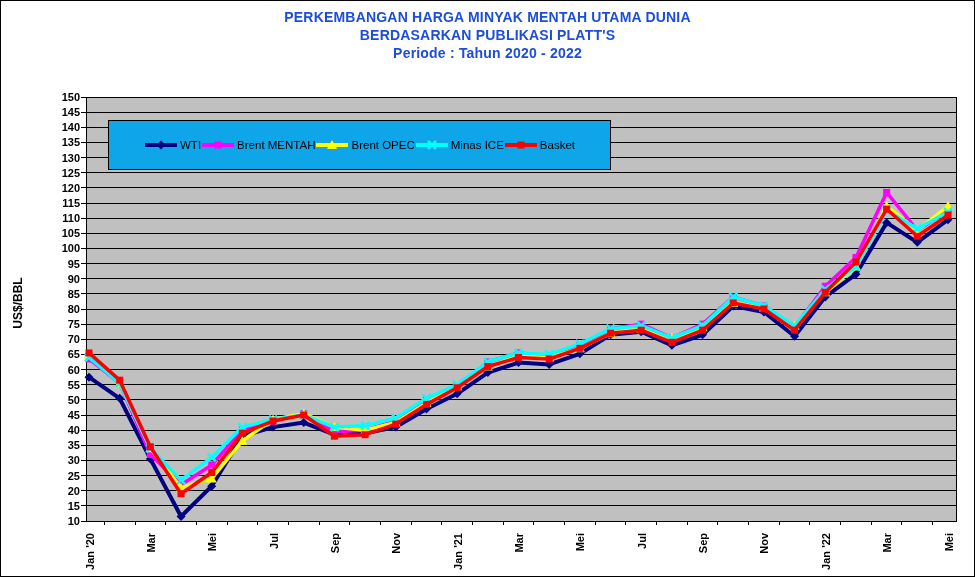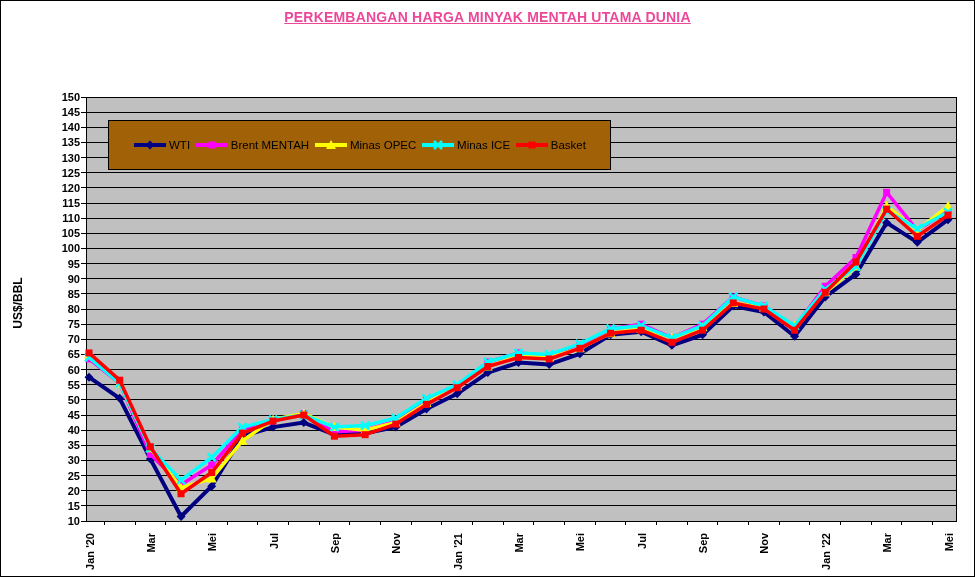--- a/index.html
+++ b/index.html
@@ -1,36 +1,38 @@
 <!DOCTYPE html>
 <html><head>
 <meta charset="utf-8">
 <style>
   html,body{margin:0;padding:0;background:#fff;}
   #canvas{
     position:relative;width:975px;height:577px;background:#fff;overflow:hidden;
     font-family:"Liberation Sans",sans-serif;box-sizing:border-box;border:1px solid #000;
   }
-  #title-block{position:absolute;top:7px;left:0;width:100%;text-align:center;color:#ec4899;text-decoration:underline;}
+  #title-block{position:absolute;top:7px;left:0;width:100%;text-align:center;color:#1d4ed8;}
   #title-block div{font-weight:bold;font-size:14px;line-height:18px;letter-spacing:.2px;}
   #chart-svg{position:absolute;top:0;left:0;}
   #legend{
-    position:absolute;left:107px;top:119px;width:503px;height:50px;background:#a16207;
-    border:1px solid #000;display:flex;align-items:center;justify-content:space-between;
+    position:absolute;left:107px;top:119px;width:503px;height:50px;background:#0ea5e9;
+    border:1px solid #000;display:flex;align-items:center;justify-content:center;
     padding:0 24px;box-sizing:border-box;z-index:2;
   }
   .legend-item{display:flex;align-items:center;}
   .legend-item span{font-size:11.5px;color:#000;margin-left:2px;white-space:nowrap;}
 </style>
 </head>
 <body>
 
 <div id="canvas">
   <div id="title-block">
     <div>PERKEMBANGAN HARGA MINYAK MENTAH UTAMA DUNIA</div>
+    <div>BERDASARKAN PUBLIKASI PLATT'S</div>
+    <div>Periode : Tahun 2020 - 2022</div>
   </div>
 
   <svg id="chart-svg" width="975" height="577">
       <g>
         <rect x="85" y="96" width="870" height="424" fill="#c0c0c0" stroke="#000" stroke-width="1" shape-rendering="crispEdges"></rect>
         <line x1="85" x2="955" y1="520" y2="520" stroke="#000000" stroke-width="1" shape-rendering="crispEdges"></line>
         <line x1="80" x2="85" y1="520" y2="520" stroke="#000" stroke-width="1" shape-rendering="crispEdges"></line>
         <text x="79" y="524" text-anchor="end" font-size="11" font-weight="bold" fill="#000">10</text>
         <line x1="85" x2="955" y1="504.85714285714283" y2="504.85714285714283" stroke="#000000" stroke-width="1" shape-rendering="crispEdges"></line>
         <line x1="80" x2="85" y1="504.85714285714283" y2="504.85714285714283" stroke="#000" stroke-width="1" shape-rendering="crispEdges"></line>
@@ -336,21 +338,21 @@
           <line x1="1" y1="7" x2="33" y2="7" stroke="#ff00ff" stroke-width="4"></line>
           <rect x="13.5" y="3.5" width="7" height="7" fill="#ff00ff"></rect>
         </svg>
         <span>Brent MENTAH</span>
       </div>
       <div class="legend-item">
         <svg width="34" height="14">
           <line x1="1" y1="7" x2="33" y2="7" stroke="#ffff00" stroke-width="4"></line>
           <path d="M 17 2 L 22 11 L 12 11 Z" fill="#ffff00"></path>
         </svg>
-        <span>Minas OPEC</span>
+        <span>Brent OPEC</span>
       </div>
       <div class="legend-item">
         <svg width="34" height="14">
           <line x1="1" y1="7" x2="33" y2="7" stroke="#00ffff" stroke-width="4"></line>
           <path d="M 13 3 L 21 11 M 21 3 L 13 11" stroke="#00ffff" stroke-width="2.5" fill="none"></path>
         </svg>
         <span>Minas ICE</span>
       </div>
       <div class="legend-item">
         <svg width="34" height="14">

